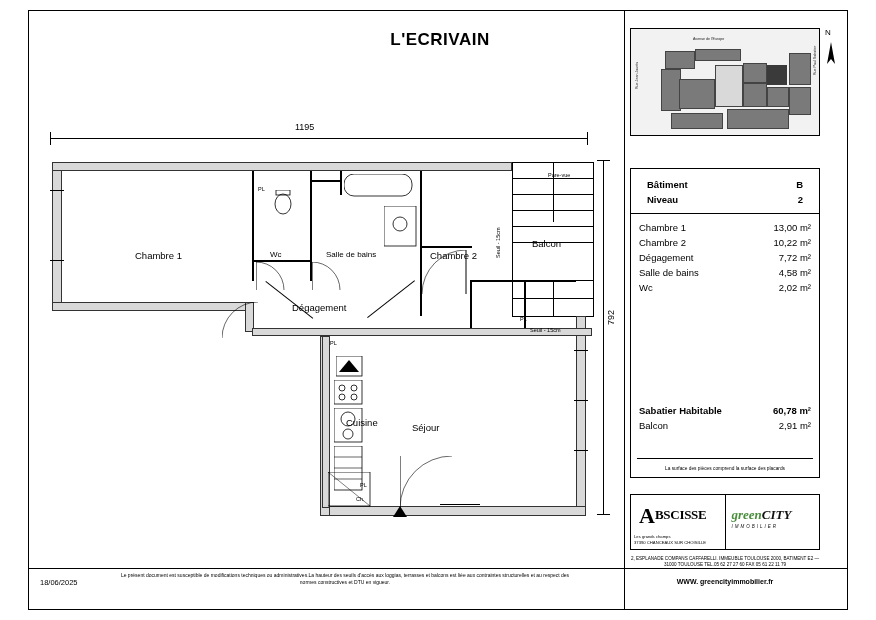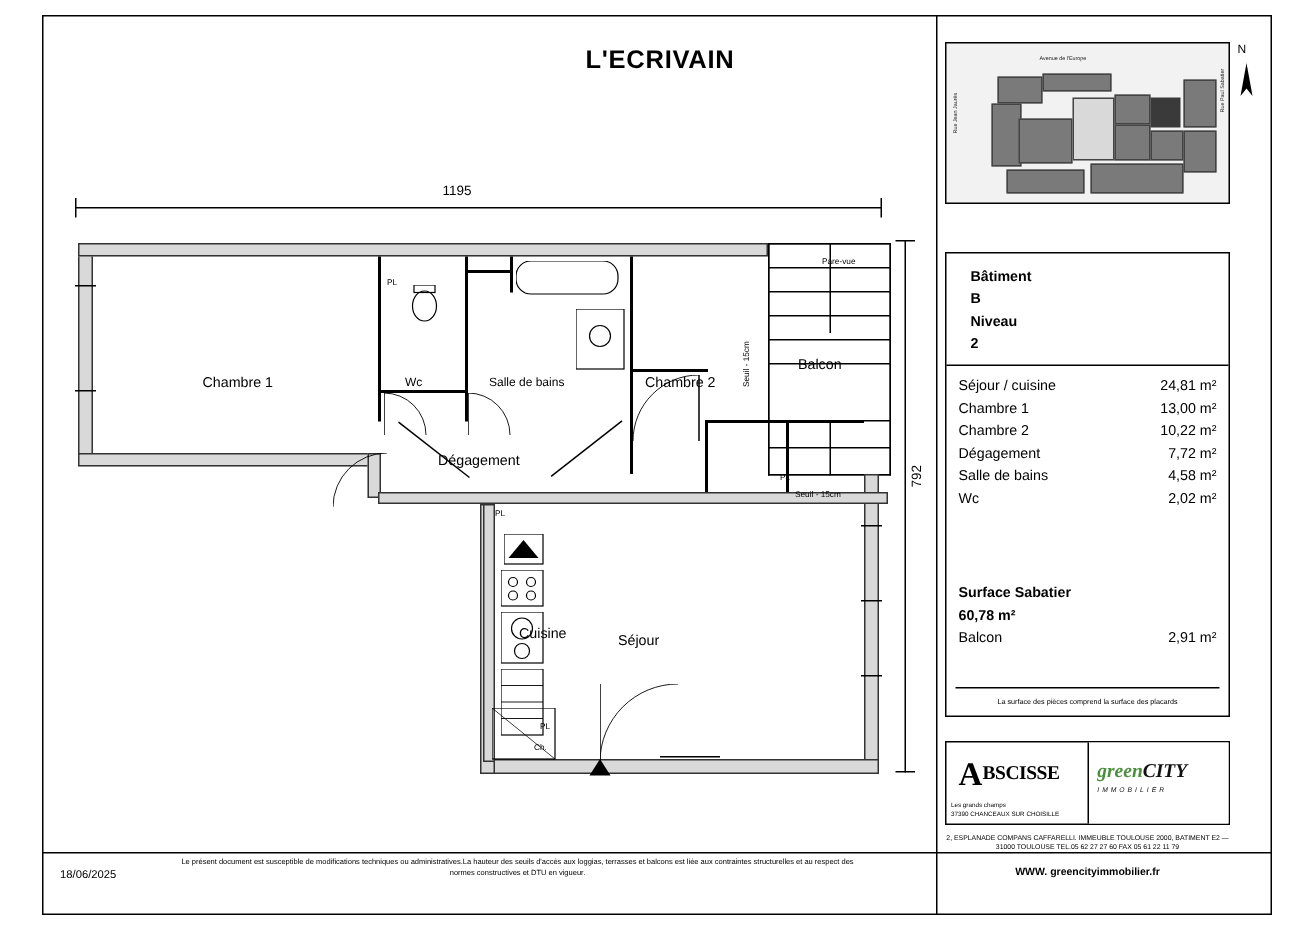--- a/index.html
+++ b/index.html
@@ -19,21 +19,21 @@
 
   
   .dimline-h{position:absolute;height:1px;background:#000;}
   .dimline-v{position:absolute;width:1px;background:#000;}
   .tick{position:absolute;background:#000;}
 
   
   .panel{position:absolute;left:630px;top:168px;width:190px;height:310px;border:1px solid #000;box-sizing:border-box;background:#fff;}
   .panel .hdr{padding:8px 8px 0 8px;}
   .prow{display:flex;justify-content:space-between;font-size:9.5px;line-height:15px;padding:0 8px;}
-  .prow.b{font-weight:bold;flex-direction:column;}
+  .prow.b{font-weight:bold;}
   .sep{height:1px;background:#000;margin:6px 0;}
   .panel .note{position:absolute;bottom:6px;left:0;right:0;text-align:center;font-size:4.8px;}
   .panel .tot{position:absolute;left:0;right:0;bottom:44px;}
 
   
   .logobox{position:absolute;left:630px;top:494px;width:190px;height:56px;border:1px solid #000;box-sizing:border-box;display:flex;}
   .logo-left{width:50%;border-right:1px solid #000;position:relative;}
   .logo-right{width:50%;position:relative;background:#fff;}
   .abs-a{position:absolute;left:8px;top:8px;font-size:22px;font-weight:bold;font-family:"Liberation Serif",serif;}
   .abs-txt{position:absolute;left:24px;top:12px;font-size:13px;font-weight:bold;letter-spacing:-0.3px;font-family:"Liberation Serif",serif;}
@@ -256,24 +256,20 @@
           <span>B</span>
         </div>
       <div class="prow b">
           <span>Niveau</span>
           <span>2</span>
         </div>
     </div>
     <div class="sep"></div>
     <div>
       <div class="prow">
-          <span>Séjour / cuisine</span>
-          <span>24,81 m²</span>
-        </div>
-      <div class="prow">
           <span>Chambre 1</span>
           <span>13,00 m²</span>
         </div>
       <div class="prow">
           <span>Chambre 2</span>
           <span>10,22 m²</span>
         </div>
       <div class="prow">
           <span>Dégagement</span>
           <span>7,72 m²</span>
@@ -282,21 +278,21 @@
           <span>Salle de bains</span>
           <span>4,58 m²</span>
         </div>
       <div class="prow">
           <span>Wc</span>
           <span>2,02 m²</span>
         </div>
     </div>
     <div class="tot">
       <div class="prow b">
-          <span>Surface Sabatier</span>
+          <span>Sabatier Habitable</span>
           <span>60,78 m²</span>
         </div>
       <div class="prow">
           <span>Balcon</span>
           <span>2,91 m²</span>
         </div>
     </div>
     <div style="position:absolute;left:6px;right:6px;bottom:18px;height:1px;background:#000;"></div>
     <div class="note">La surface des pièces comprend la surface des placards</div>
   </div>

